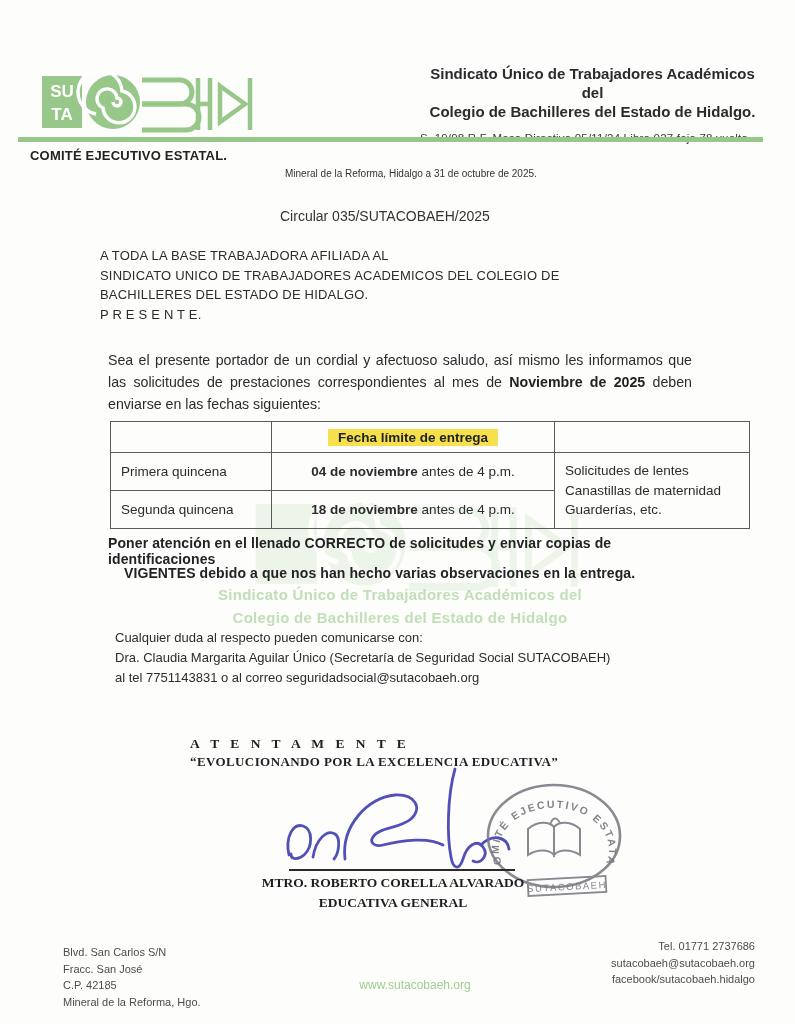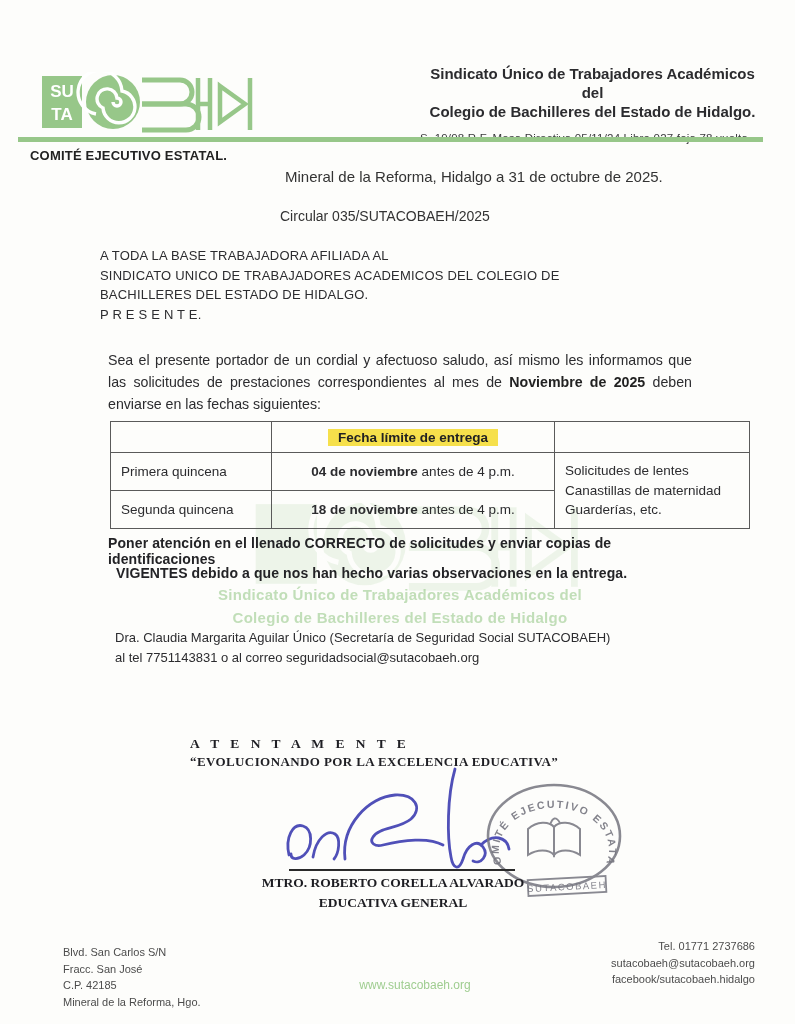--- a/index.html
+++ b/index.html
@@ -10,21 +10,21 @@
     color:#2e2e31;
   }
   .abs{position:absolute;}
 
   
   .org-line{font-weight:bold;font-size:15px;line-height:1.25;text-align:center;color:#2b2b2e;}
   .registry{font-size:11.5px;color:#3a3a3d;margin-top:11px;letter-spacing:.2px;}
   .green-rule{height:5px;background:#97c789;}
   .committee{font-weight:bold;font-size:13px;letter-spacing:.2px;color:#222;}
 
-  .dateline{font-size:15px;color:#333;}
+  .dateline{font-size:10px;color:#333;}
   .circular{font-size:14px;color:#333;}
   .addressee{font-size:13px;line-height:1.5;color:#2c2c2f;letter-spacing:.2px;}
   .intro{font-size:14.2px;line-height:1.55;text-align:justify;color:#2c2c2f;}
   .intro b{color:#222;}
 
   table.sched{border-collapse:collapse;font-size:13.5px;color:#2c2c2f;table-layout:fixed;}
   table.sched td{border:1px solid #5a5a5a;padding:3px 10px;vertical-align:middle;background:transparent;}
   td.c1{width:140px;}
   td.c2{width:262px;text-align:center;}
   td.c3{width:174px;line-height:1.45;}
@@ -122,23 +122,24 @@
         </td>
       </tr>
       <tr>
         <td class="c1" style="height:31px;">Segunda quincena</td>
         <td class="c2 dt"><b>18 de noviembre</b><span> antes de 4 p.m.</span></td>
       </tr>
     </tbody>
   </table>
 
   <div class="abs notice" style="left:108px;top:535px;width:600px;">Poner atención en el llenado CORRECTO de solicitudes y enviar copias de identificaciones</div>
-  <div class="abs notice" style="left:116px;top:565px;width:600px;">VIGENTES debido a que nos han hecho varias observaciones en la entrega.</div>
+  <div class="abs notice" style="left:124px;top:565px;width:600px;">VIGENTES debido a que nos han hecho varias observaciones en la entrega.</div>
 
   <div class="abs contact" style="left:115px;top:628px;">
+    <div>Cualquier duda al respecto pueden comunicarse con:</div>
     <div>Dra. Claudia Margarita Aguilar Único (Secretaría de Seguridad Social SUTACOBAEH)</div>
     <div>al tel 7751143831 o al correo seguridadsocial@sutacobaeh.org</div>
   </div>
 
   <div class="abs atent" style="left:190px;top:736px;width:420px;">
     <div class="l1">A T E N T A M E N T E</div>
     <div class="l2">“EVOLUCIONANDO POR LA EXCELENCIA EDUCATIVA”</div>
   </div>
 
   <svg class="abs" style="left:283px;top:763px;" width="232" height="118" viewBox="0 0 232 118">

